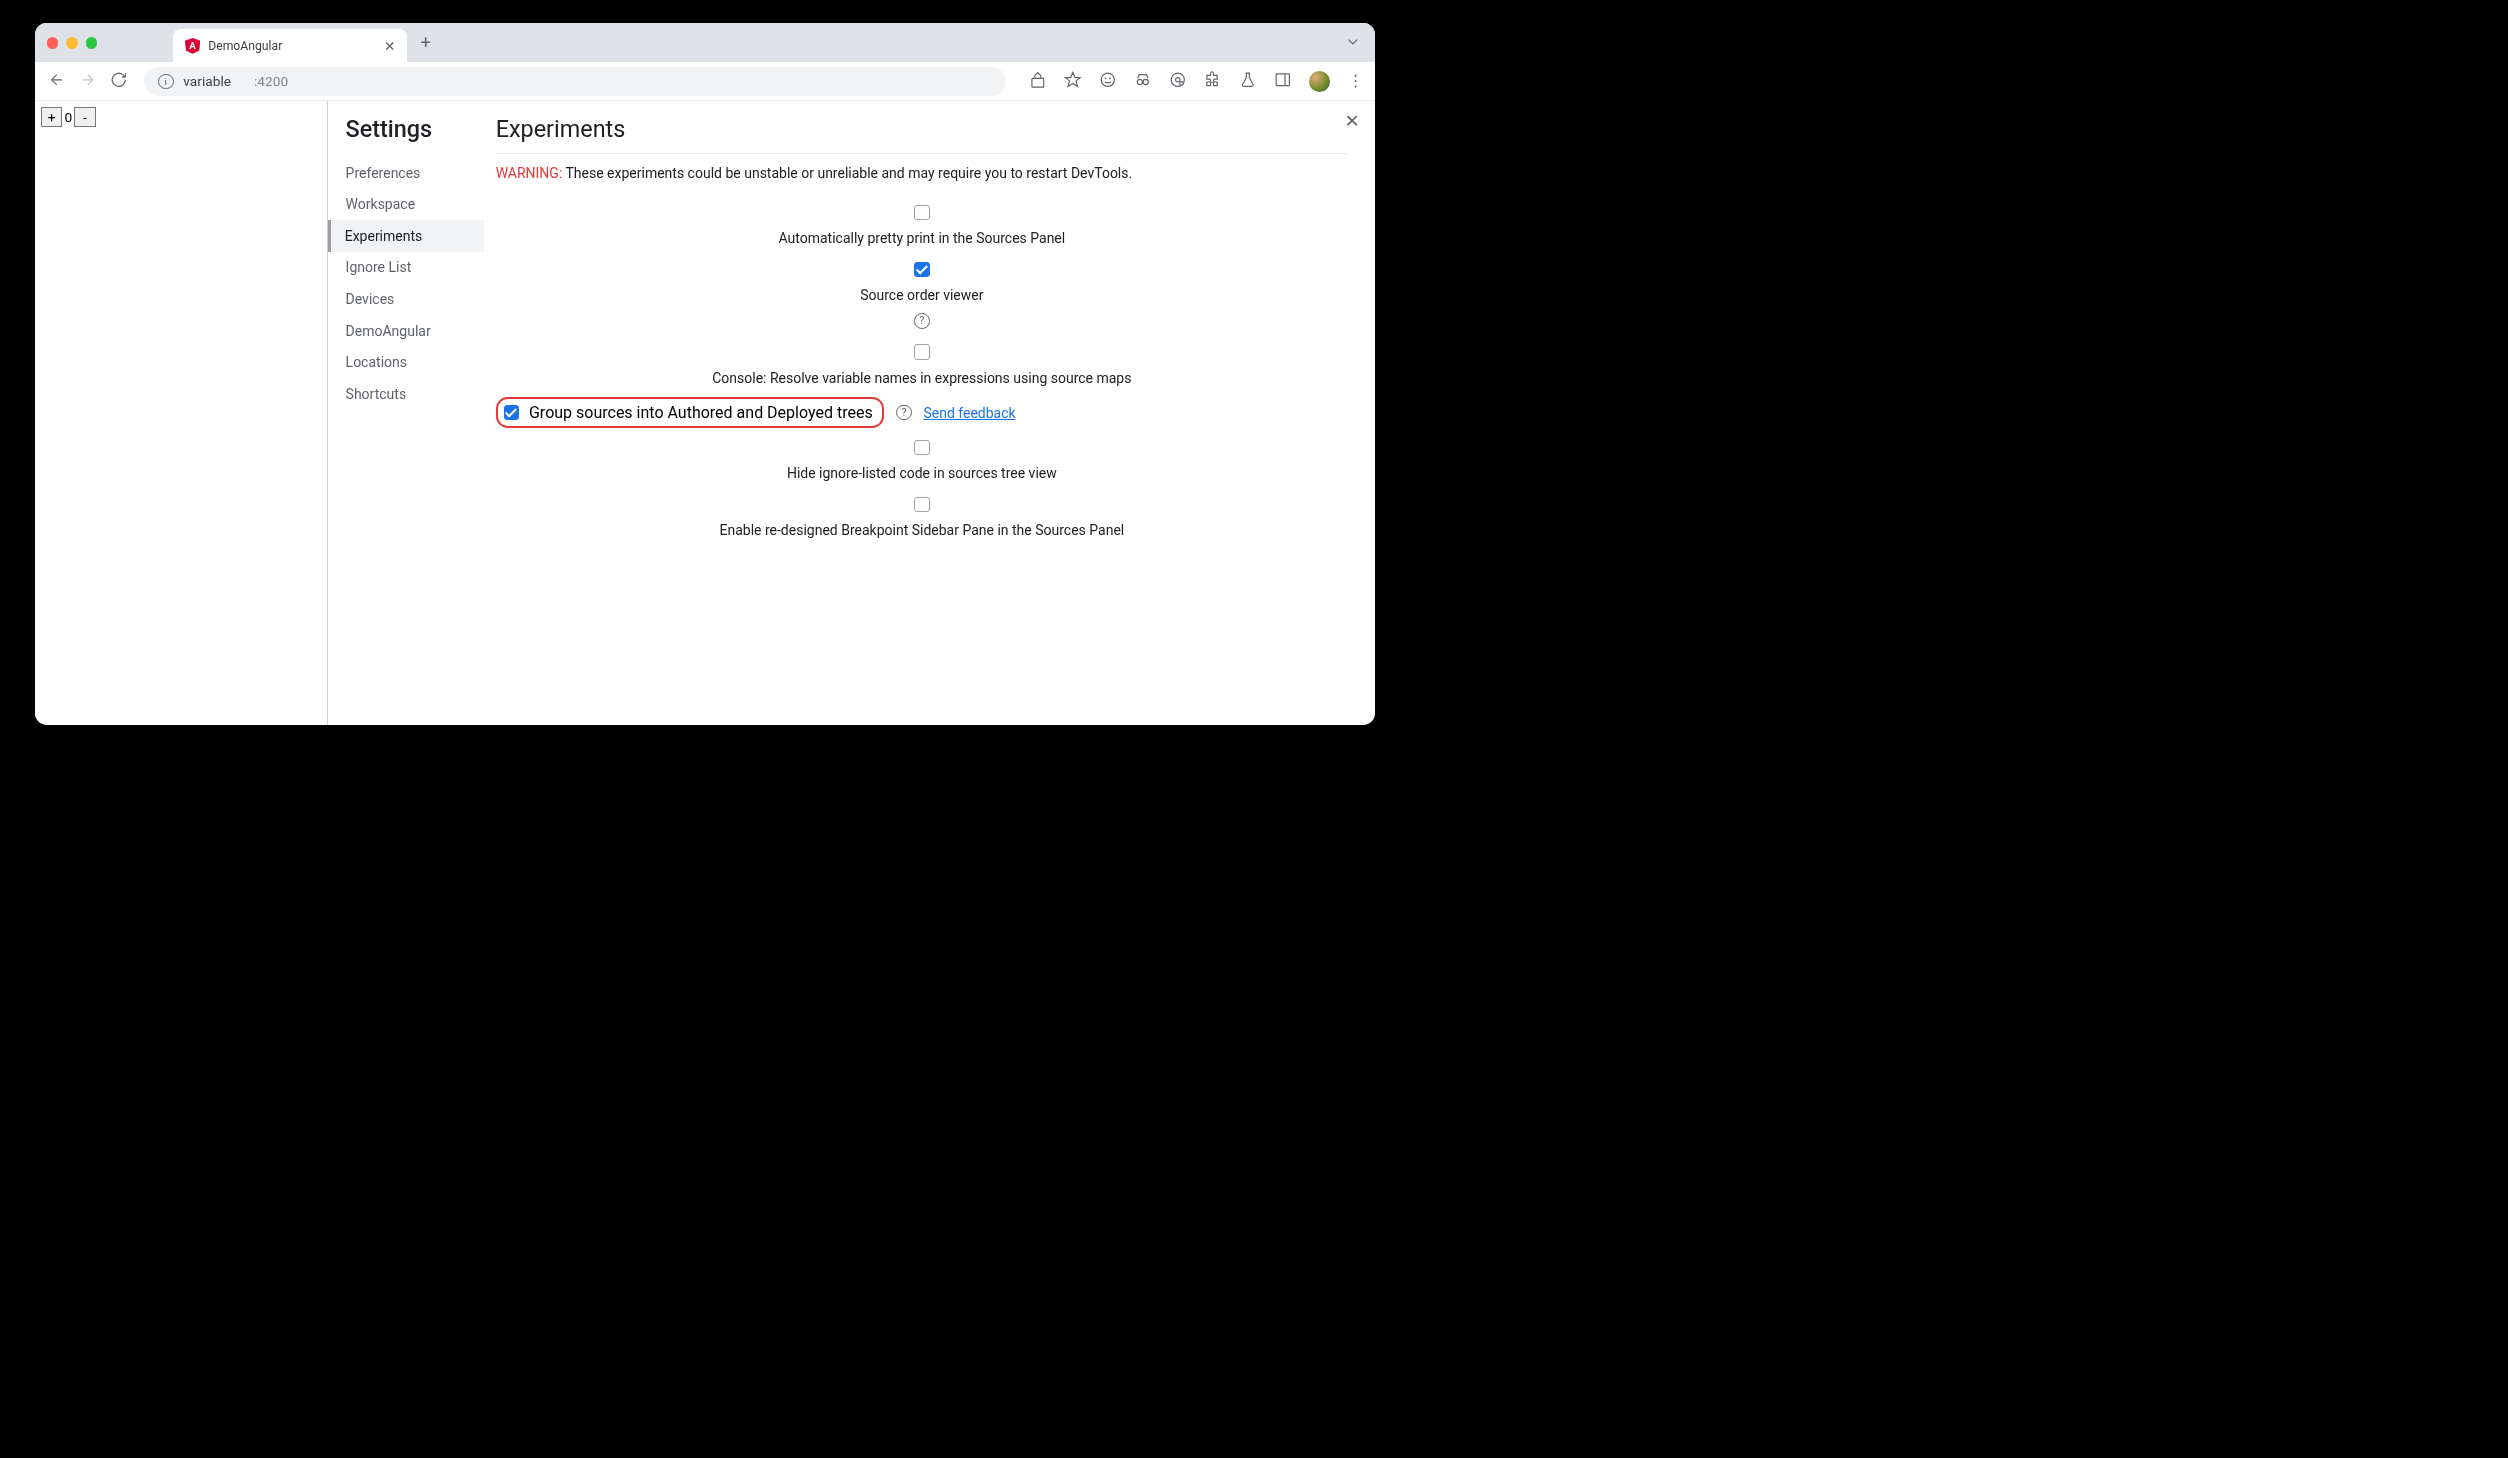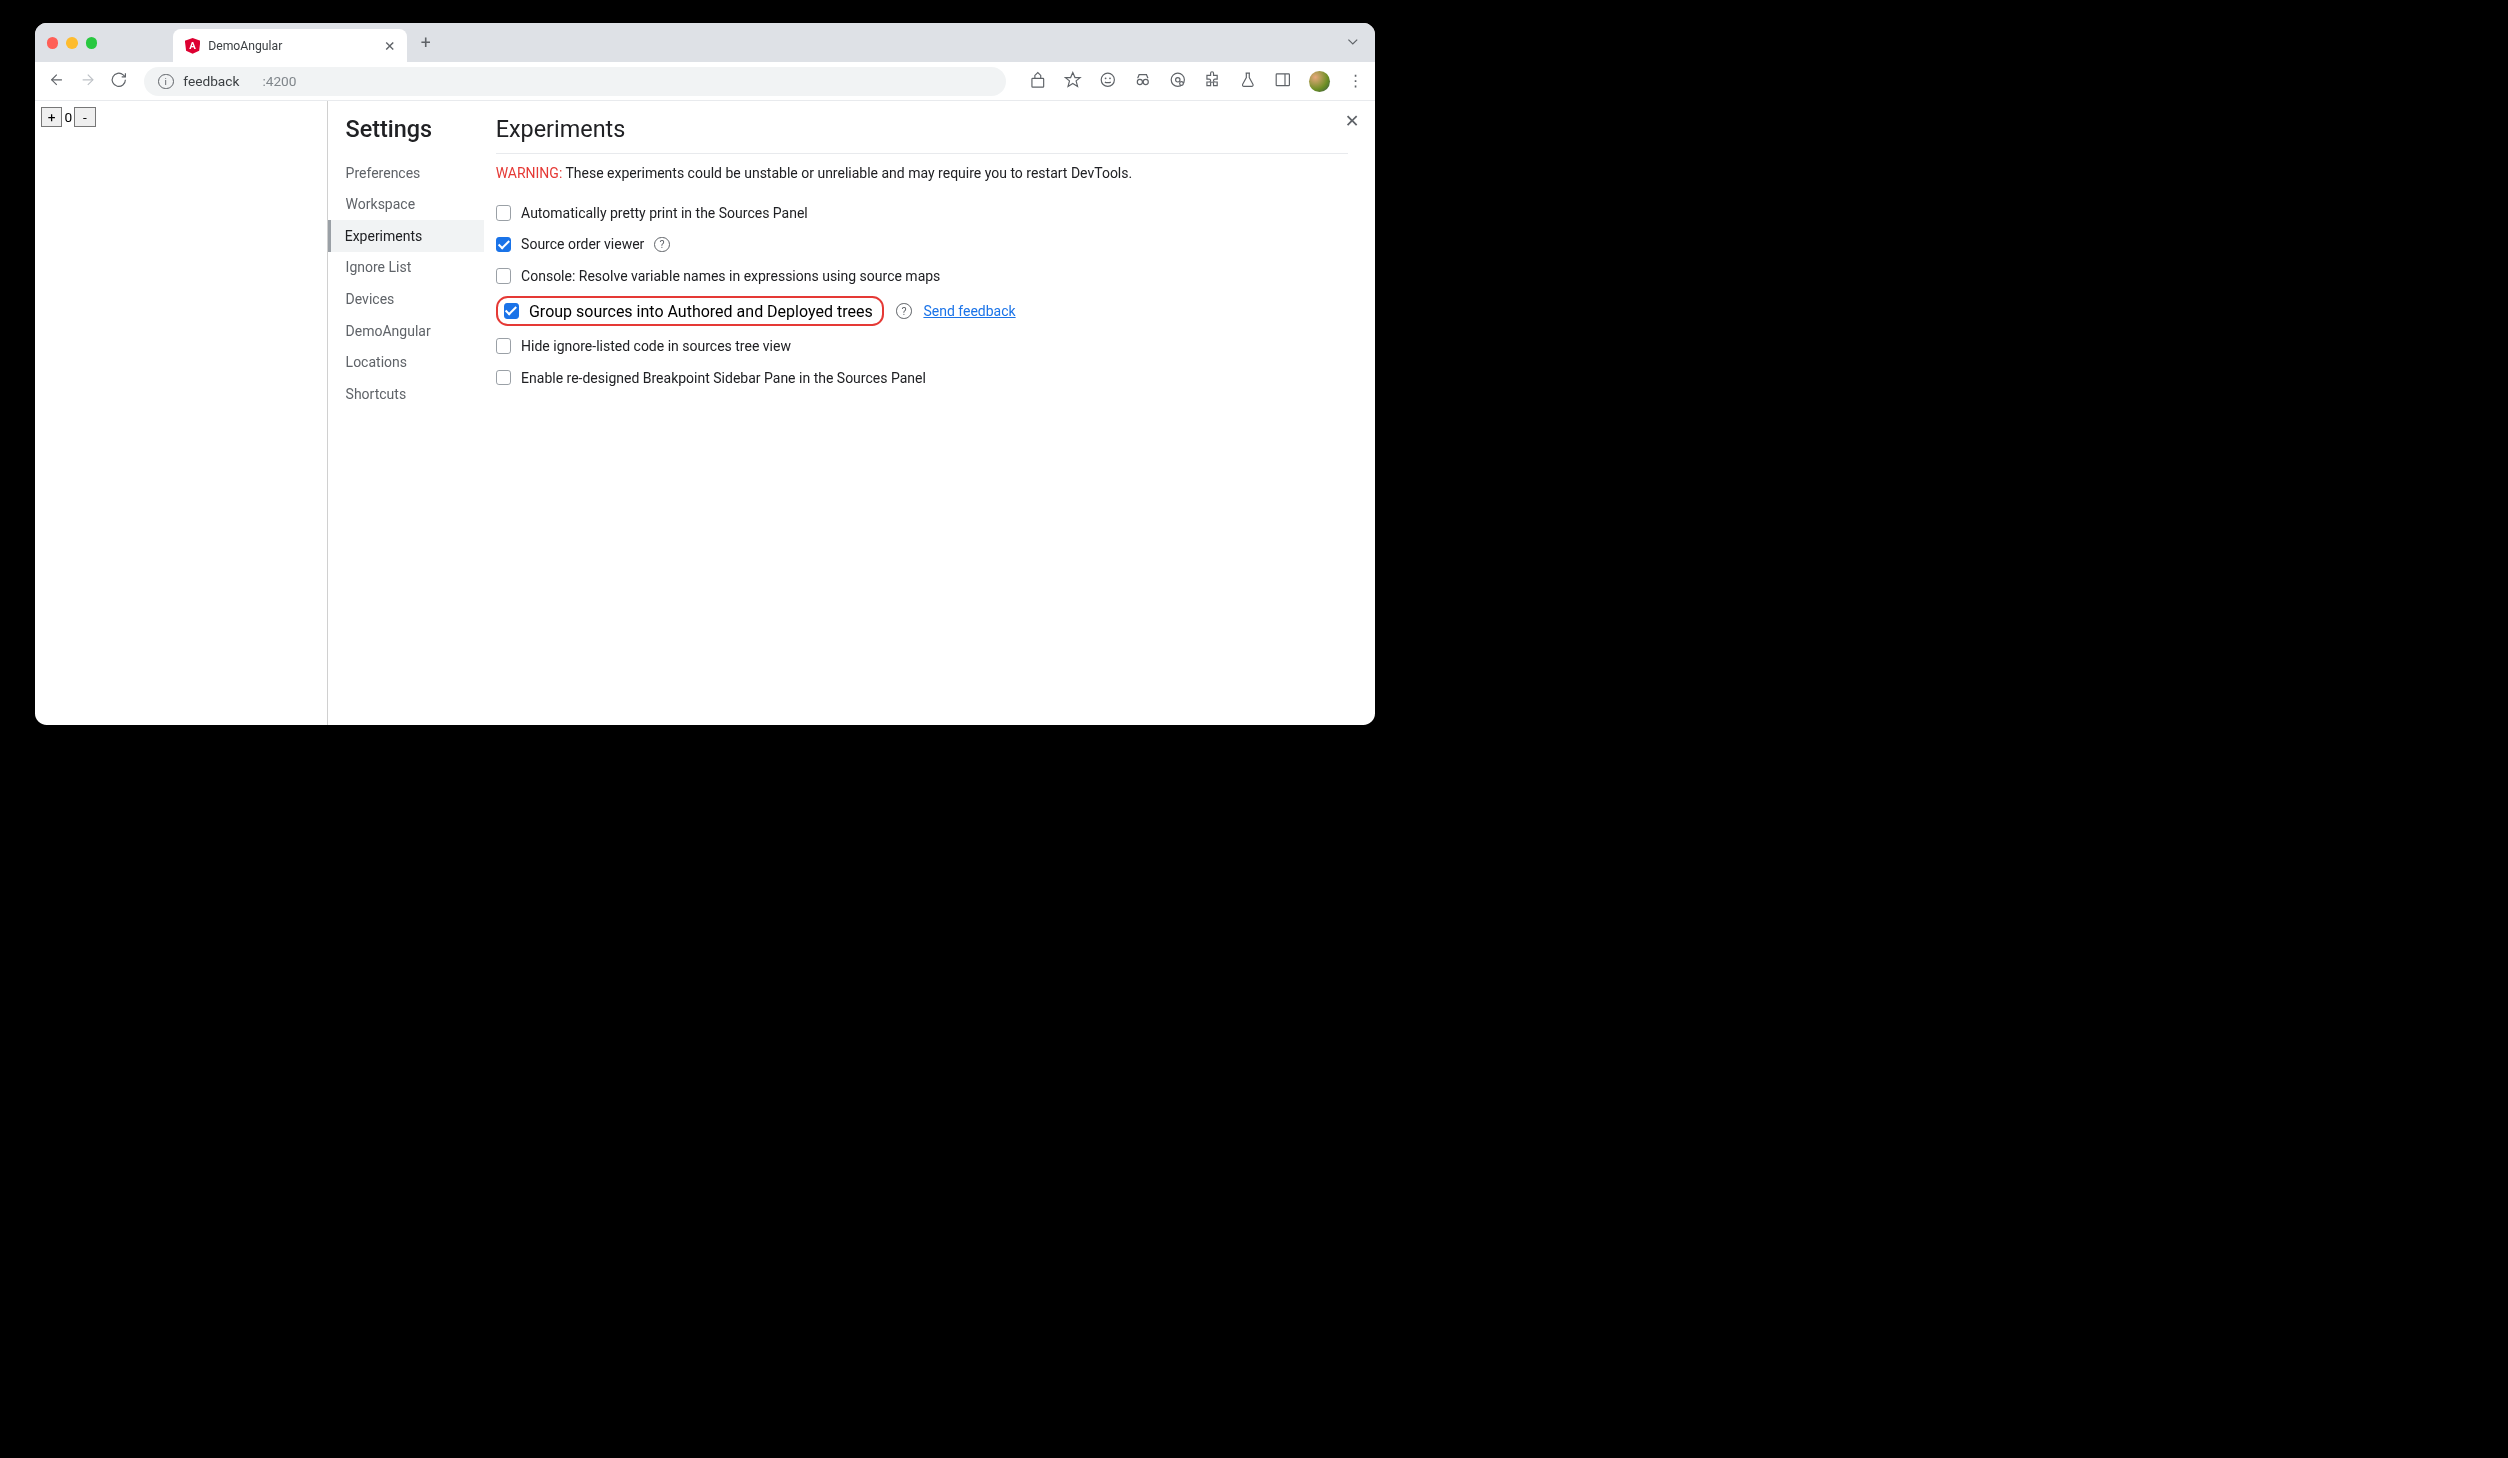--- a/index.html
+++ b/index.html
@@ -157,21 +157,21 @@
     font-size: 14px;
     width: 185px;
     outline: none;
     background:#fff;
   }
   .warning { font-size: 14px; margin: 9.8px 0 13.7px 0; color:#202124; line-height:1.4;}
   .warning-label { color: #e53935; }
   .exp-row {
     display: flex; align-items: center; gap: 9.8px;
     padding: 7.8px 0;
-    font-size: 14px; color: #202124;
+    font-size: 14px; color: #202124; flex-direction: column;
   }
   .chk {
     appearance: none;
     width: 15.6px; height: 15.6px;
     border: 1.5px solid #9aa0a6;
     border-radius: 2.9px;
     cursor: pointer;
     position: relative;
     flex-shrink: 0;
   }
@@ -244,21 +244,21 @@
         </svg>
     </div>
     <div class="nav-btn">
       <svg class="icon-svg" viewBox="0 0 24 24">
           <path d="M21 12a9 9 0 1 1-3-6.7L21 8"></path>
           <polyline points="21 3 21 8 16 8"></polyline>
         </svg>
     </div>
     <div class="omnibox">
       <div class="info-icon">i</div>
-      <span><span>feedback</span><span class="url-port">:4200</span></span>
+      <span><span>variable</span><span class="url-port">:4200</span></span>
     </div>
     <div class="toolbar-icons">
       <div class="toolbar-icon">
         <svg class="icon-svg" viewBox="0 0 24 24">
             <path d="M8 10V6l4-4 4 4v4"></path>
             <rect x="4" y="10" width="16" height="12" rx="1"></rect>
           </svg>
       </div>
       <div class="toolbar-icon">
         <svg class="icon-svg" viewBox="0 0 24 24">

